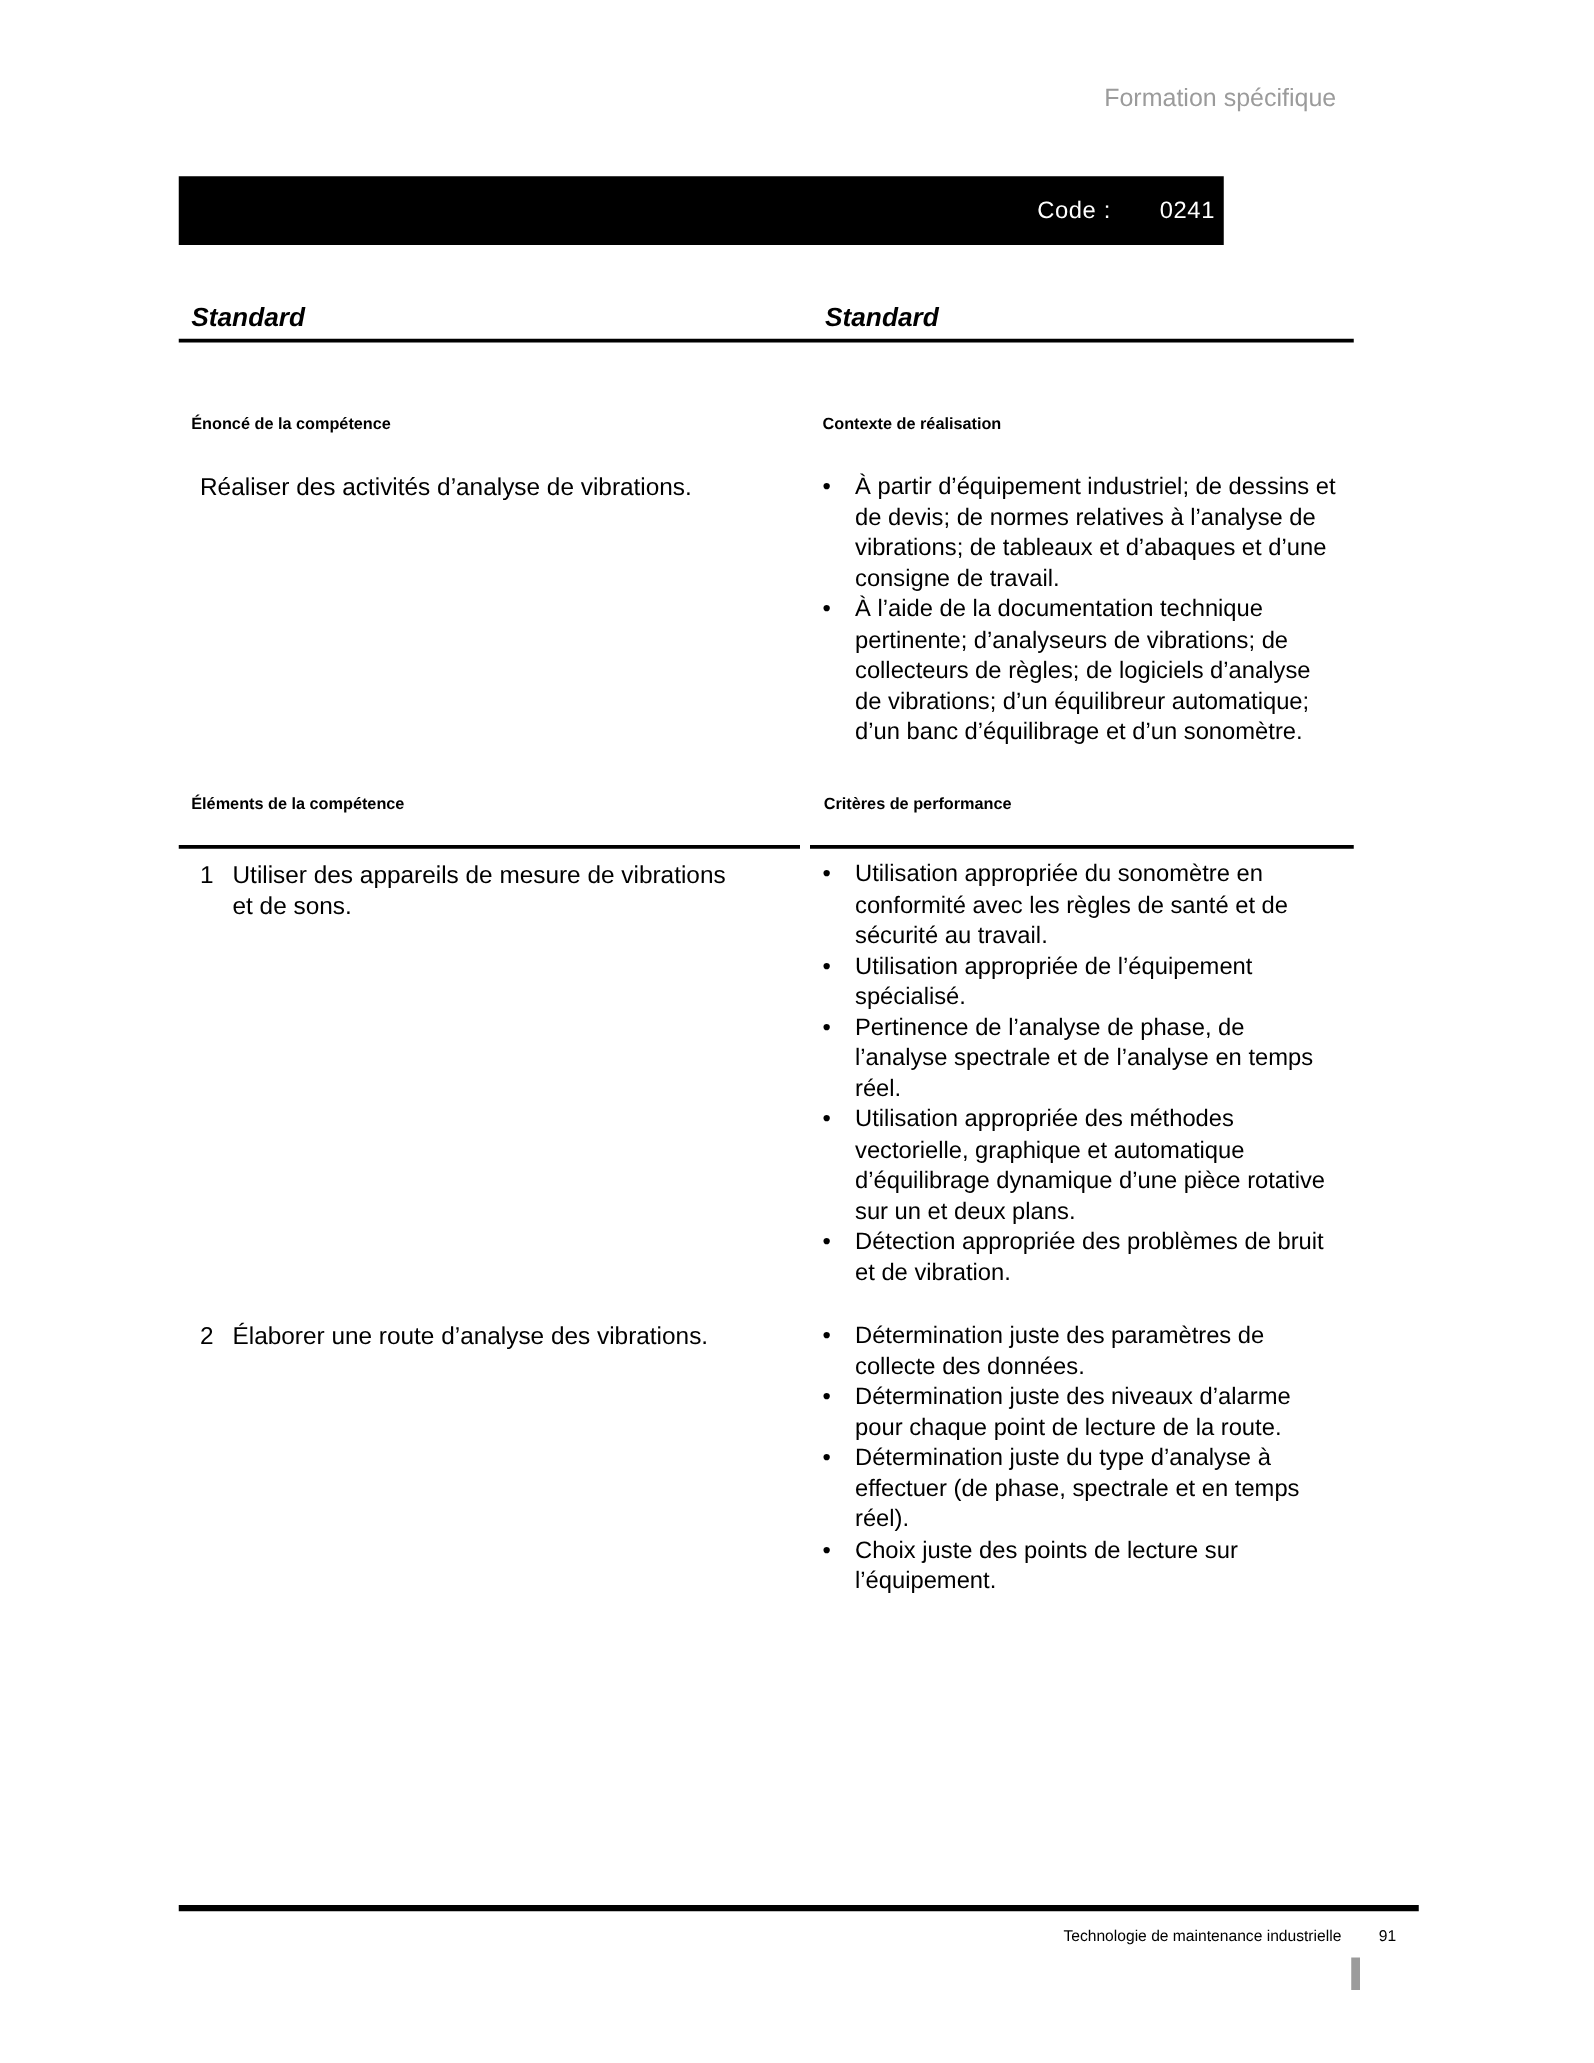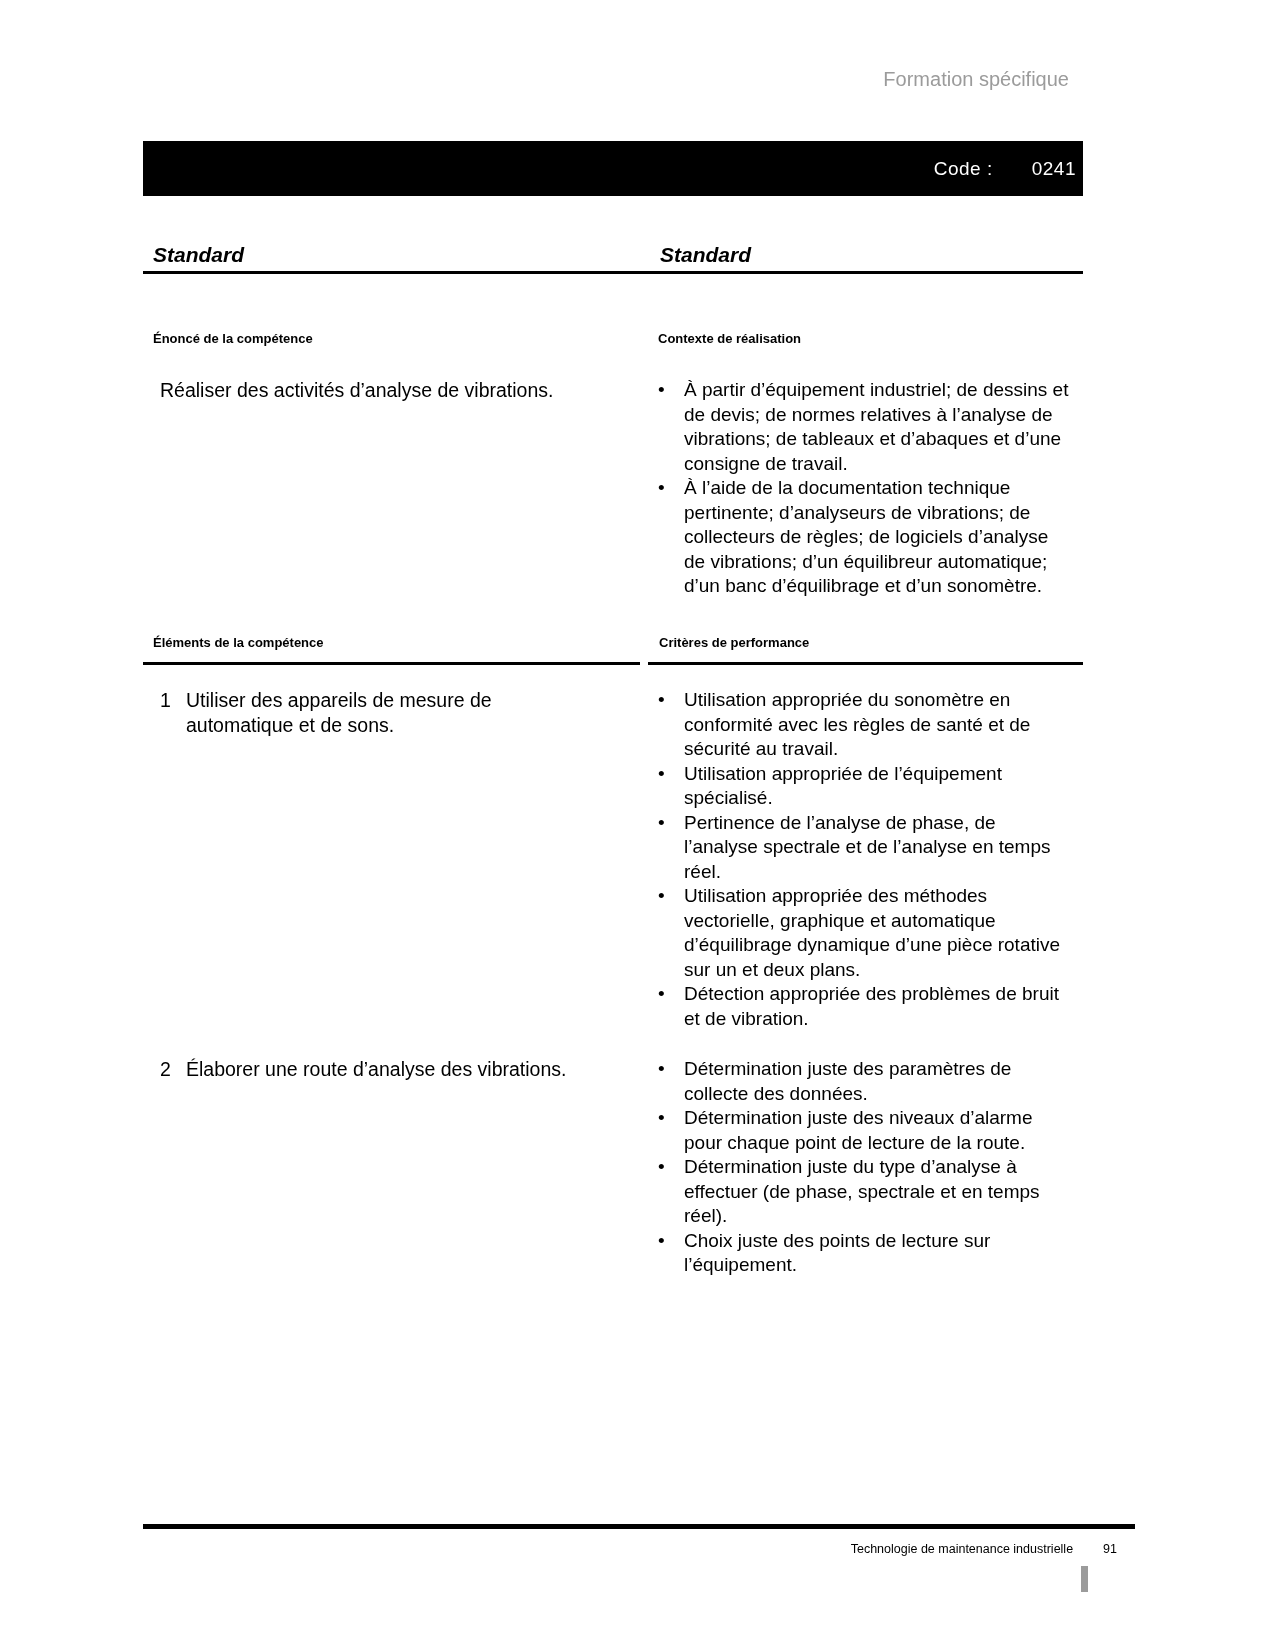--- a/index.html
+++ b/index.html
@@ -14,21 +14,21 @@
 
   
   .top-label {
     position: absolute; top: 68px; right: 206px;
     font-size: 20px; color: var(--label_gray, #9b9b9b); text-align: right;
   }
 
   
   .code-bar {
     position: absolute; left: 143px; top: 141px;
-    width: 940px; height: 55px;
+    width: 836px; height: 55px;
     background: var(--bar_bg, #000);
     color: var(--bar_text, #fff);
     display: flex; align-items: center; justify-content: flex-end;
     font-size: 19px; letter-spacing: 0.5px;
   }
   .code-bar .code-value { margin-left: 39px; margin-right: 7px; }
 
   
   .col-titles {
     position: absolute; left: 143px; top: 242px; width: 940px;
@@ -59,21 +59,21 @@
   }
   .blist li { display: flex; margin: 0; }
   .blist .bullet { width: 26px; flex-shrink: 0; }
   .blist .btext { flex: 1; }
 
   
   .section2-heads {
     position: absolute; left: 143px; top: 630px; width: 940px;
     display: grid; grid-template-columns: 497px 435px; column-gap: 8px;
   }
-  .section2-heads .cell { border-bottom: 3px solid #000; padding-bottom: 7px; }
+  .section2-heads .cell { border-bottom: 3px solid #000; padding-bottom: 21px; }
   .section2-heads .cl { padding-left: 10px; }
   .section2-heads .cr { padding-left: 11px; }
 
   
   .section2-body {
     position: absolute; left: 143px; top: 688px; width: 940px;
     display: grid; grid-template-columns: 515px 425px; row-gap: 26px;
   }
   .item {
     display: flex; padding-left: 17px;
@@ -136,21 +136,21 @@
 
 <div class="section2-heads">
   <div class="cell cl sec-heading">Éléments de la compétence</div>
   <div class="cell cr sec-heading">Critères de performance</div>
 </div>
 
 <div class="section2-body">
 
   <div class="item">
     <span class="num">1</span>
-    <span class="text">Utiliser des appareils de mesure de automatique et de sons.</span>
+    <span class="text">Utiliser des appareils de mesure de vibrations et de sons.</span>
   </div>
   <ul class="blist">
     <li>
       <span class="bullet">•</span>
       <span class="btext">Utilisation appropriée du sonomètre en conformité avec les règles de santé et de sécurité au travail.</span>
     </li>
     <li>
       <span class="bullet">•</span>
       <span class="btext">Utilisation appropriée de l’équipement spécialisé.</span>
     </li>

